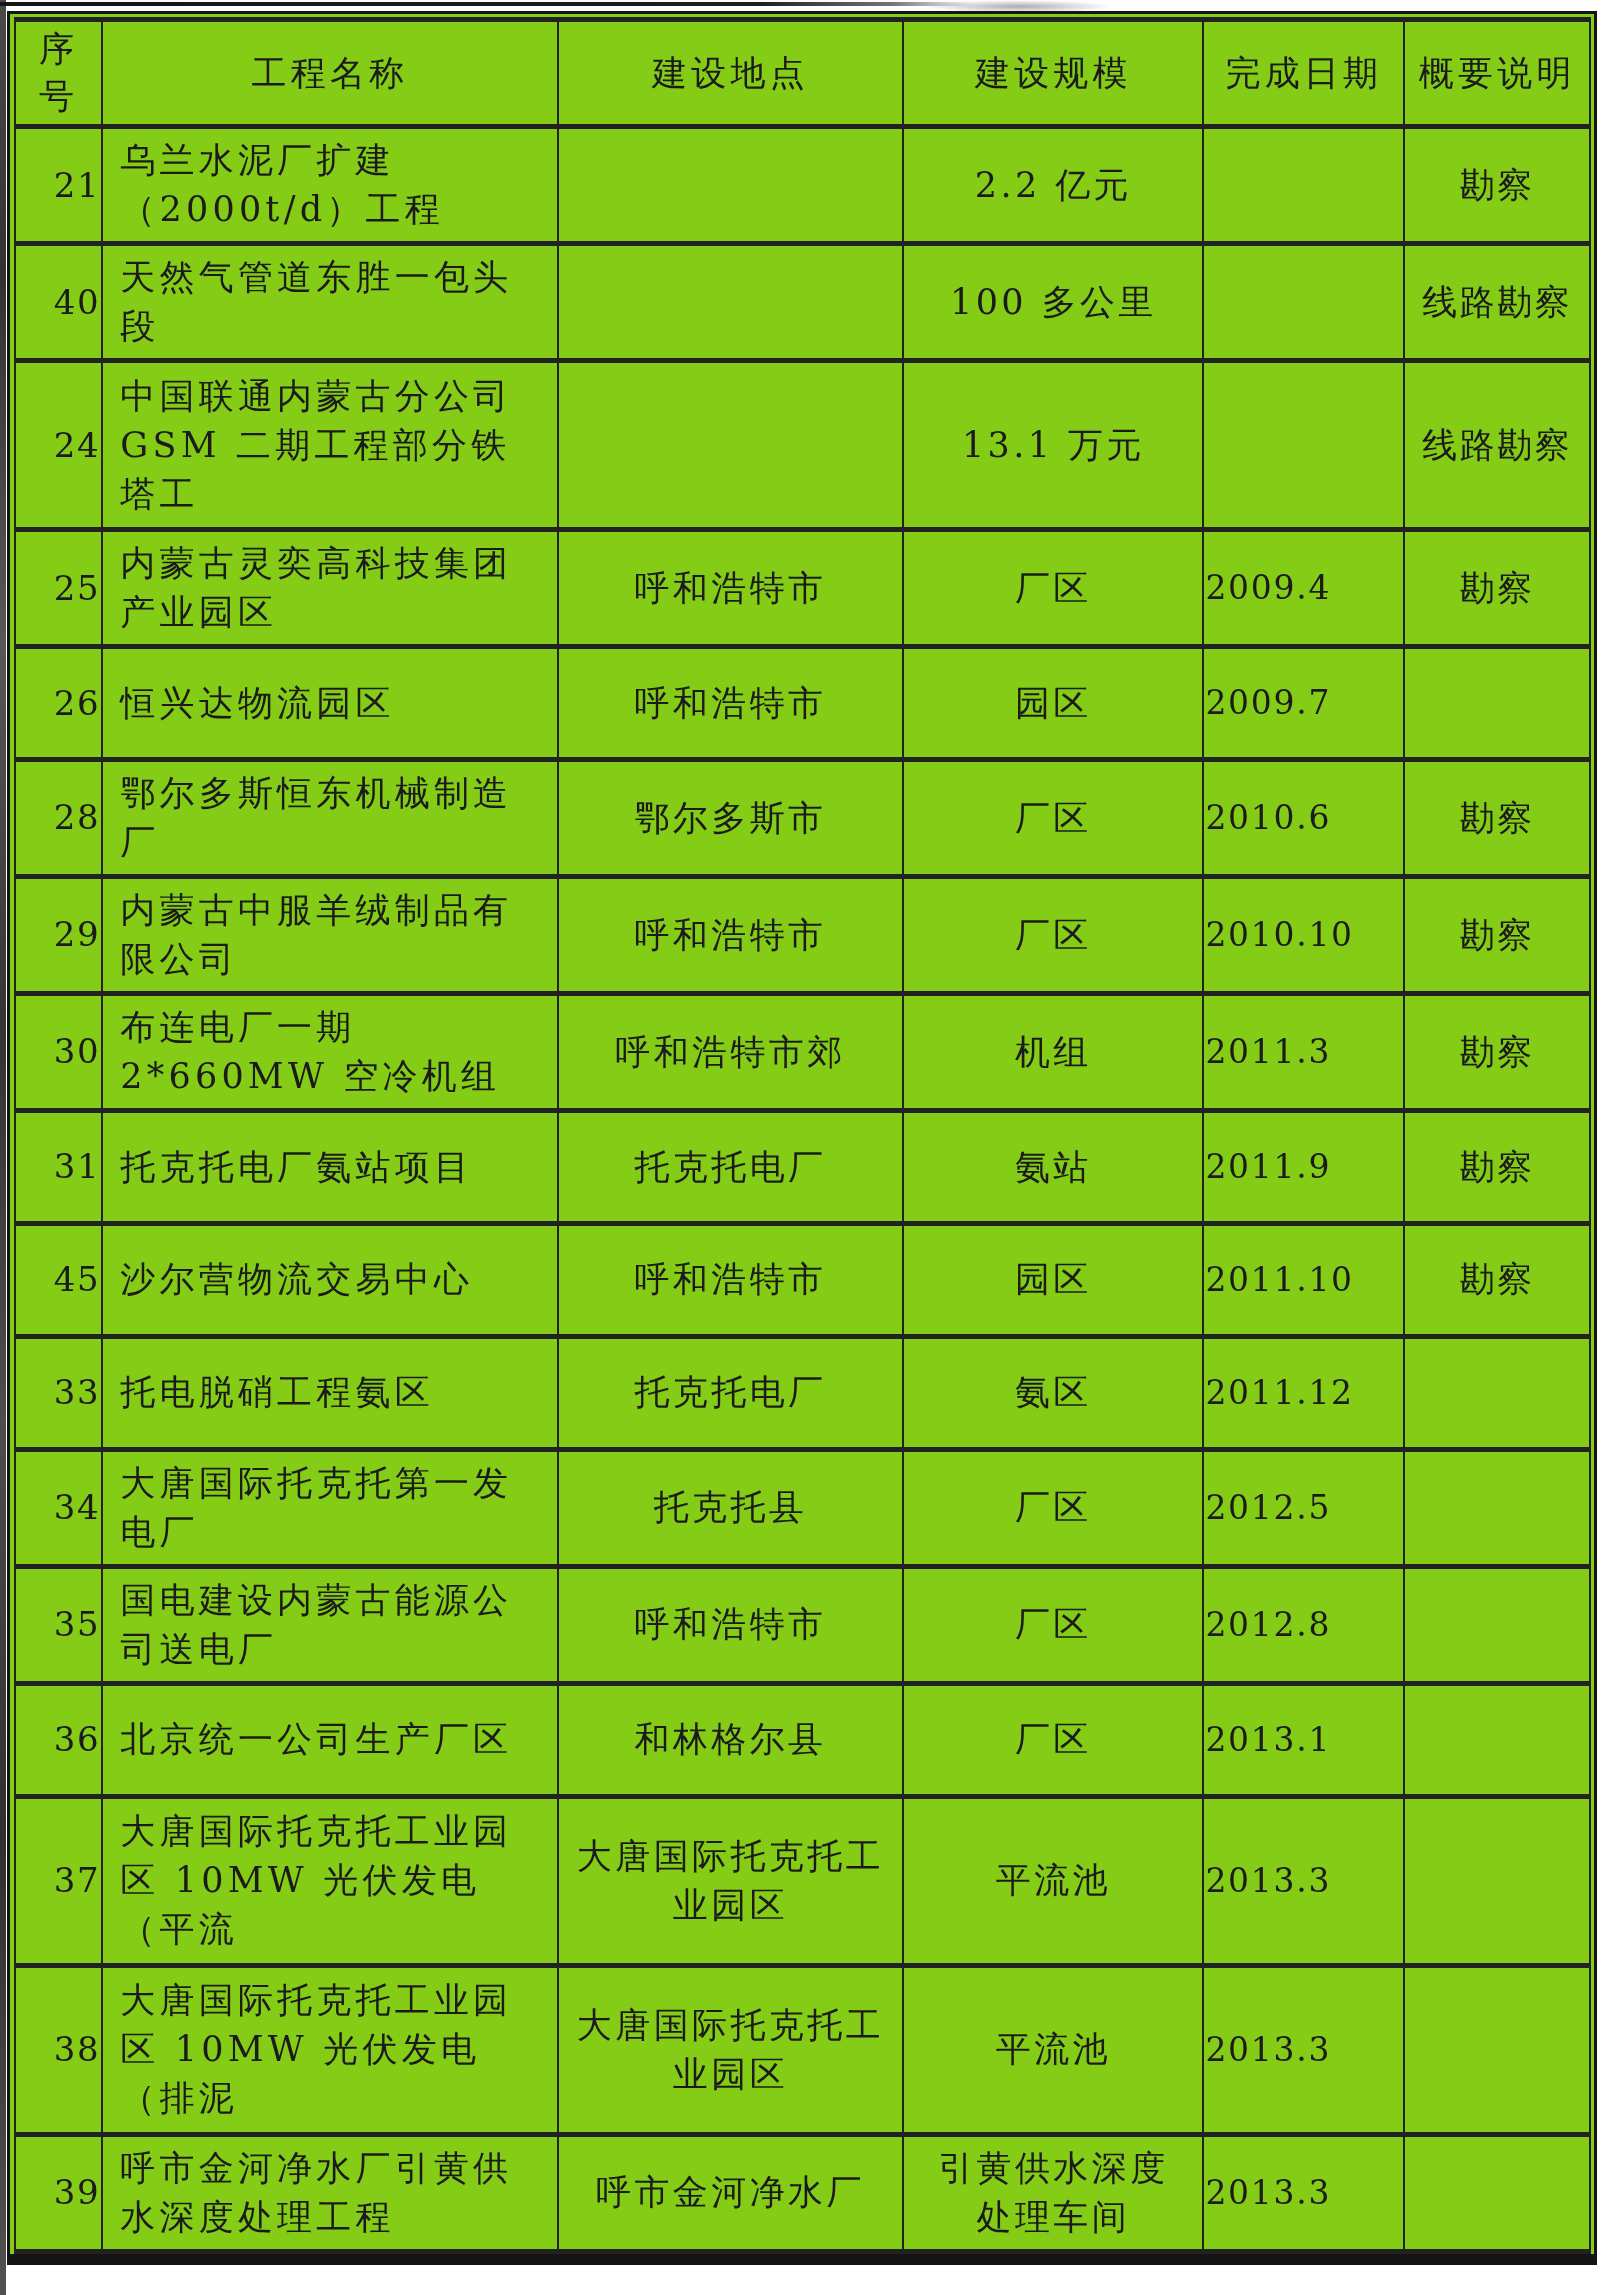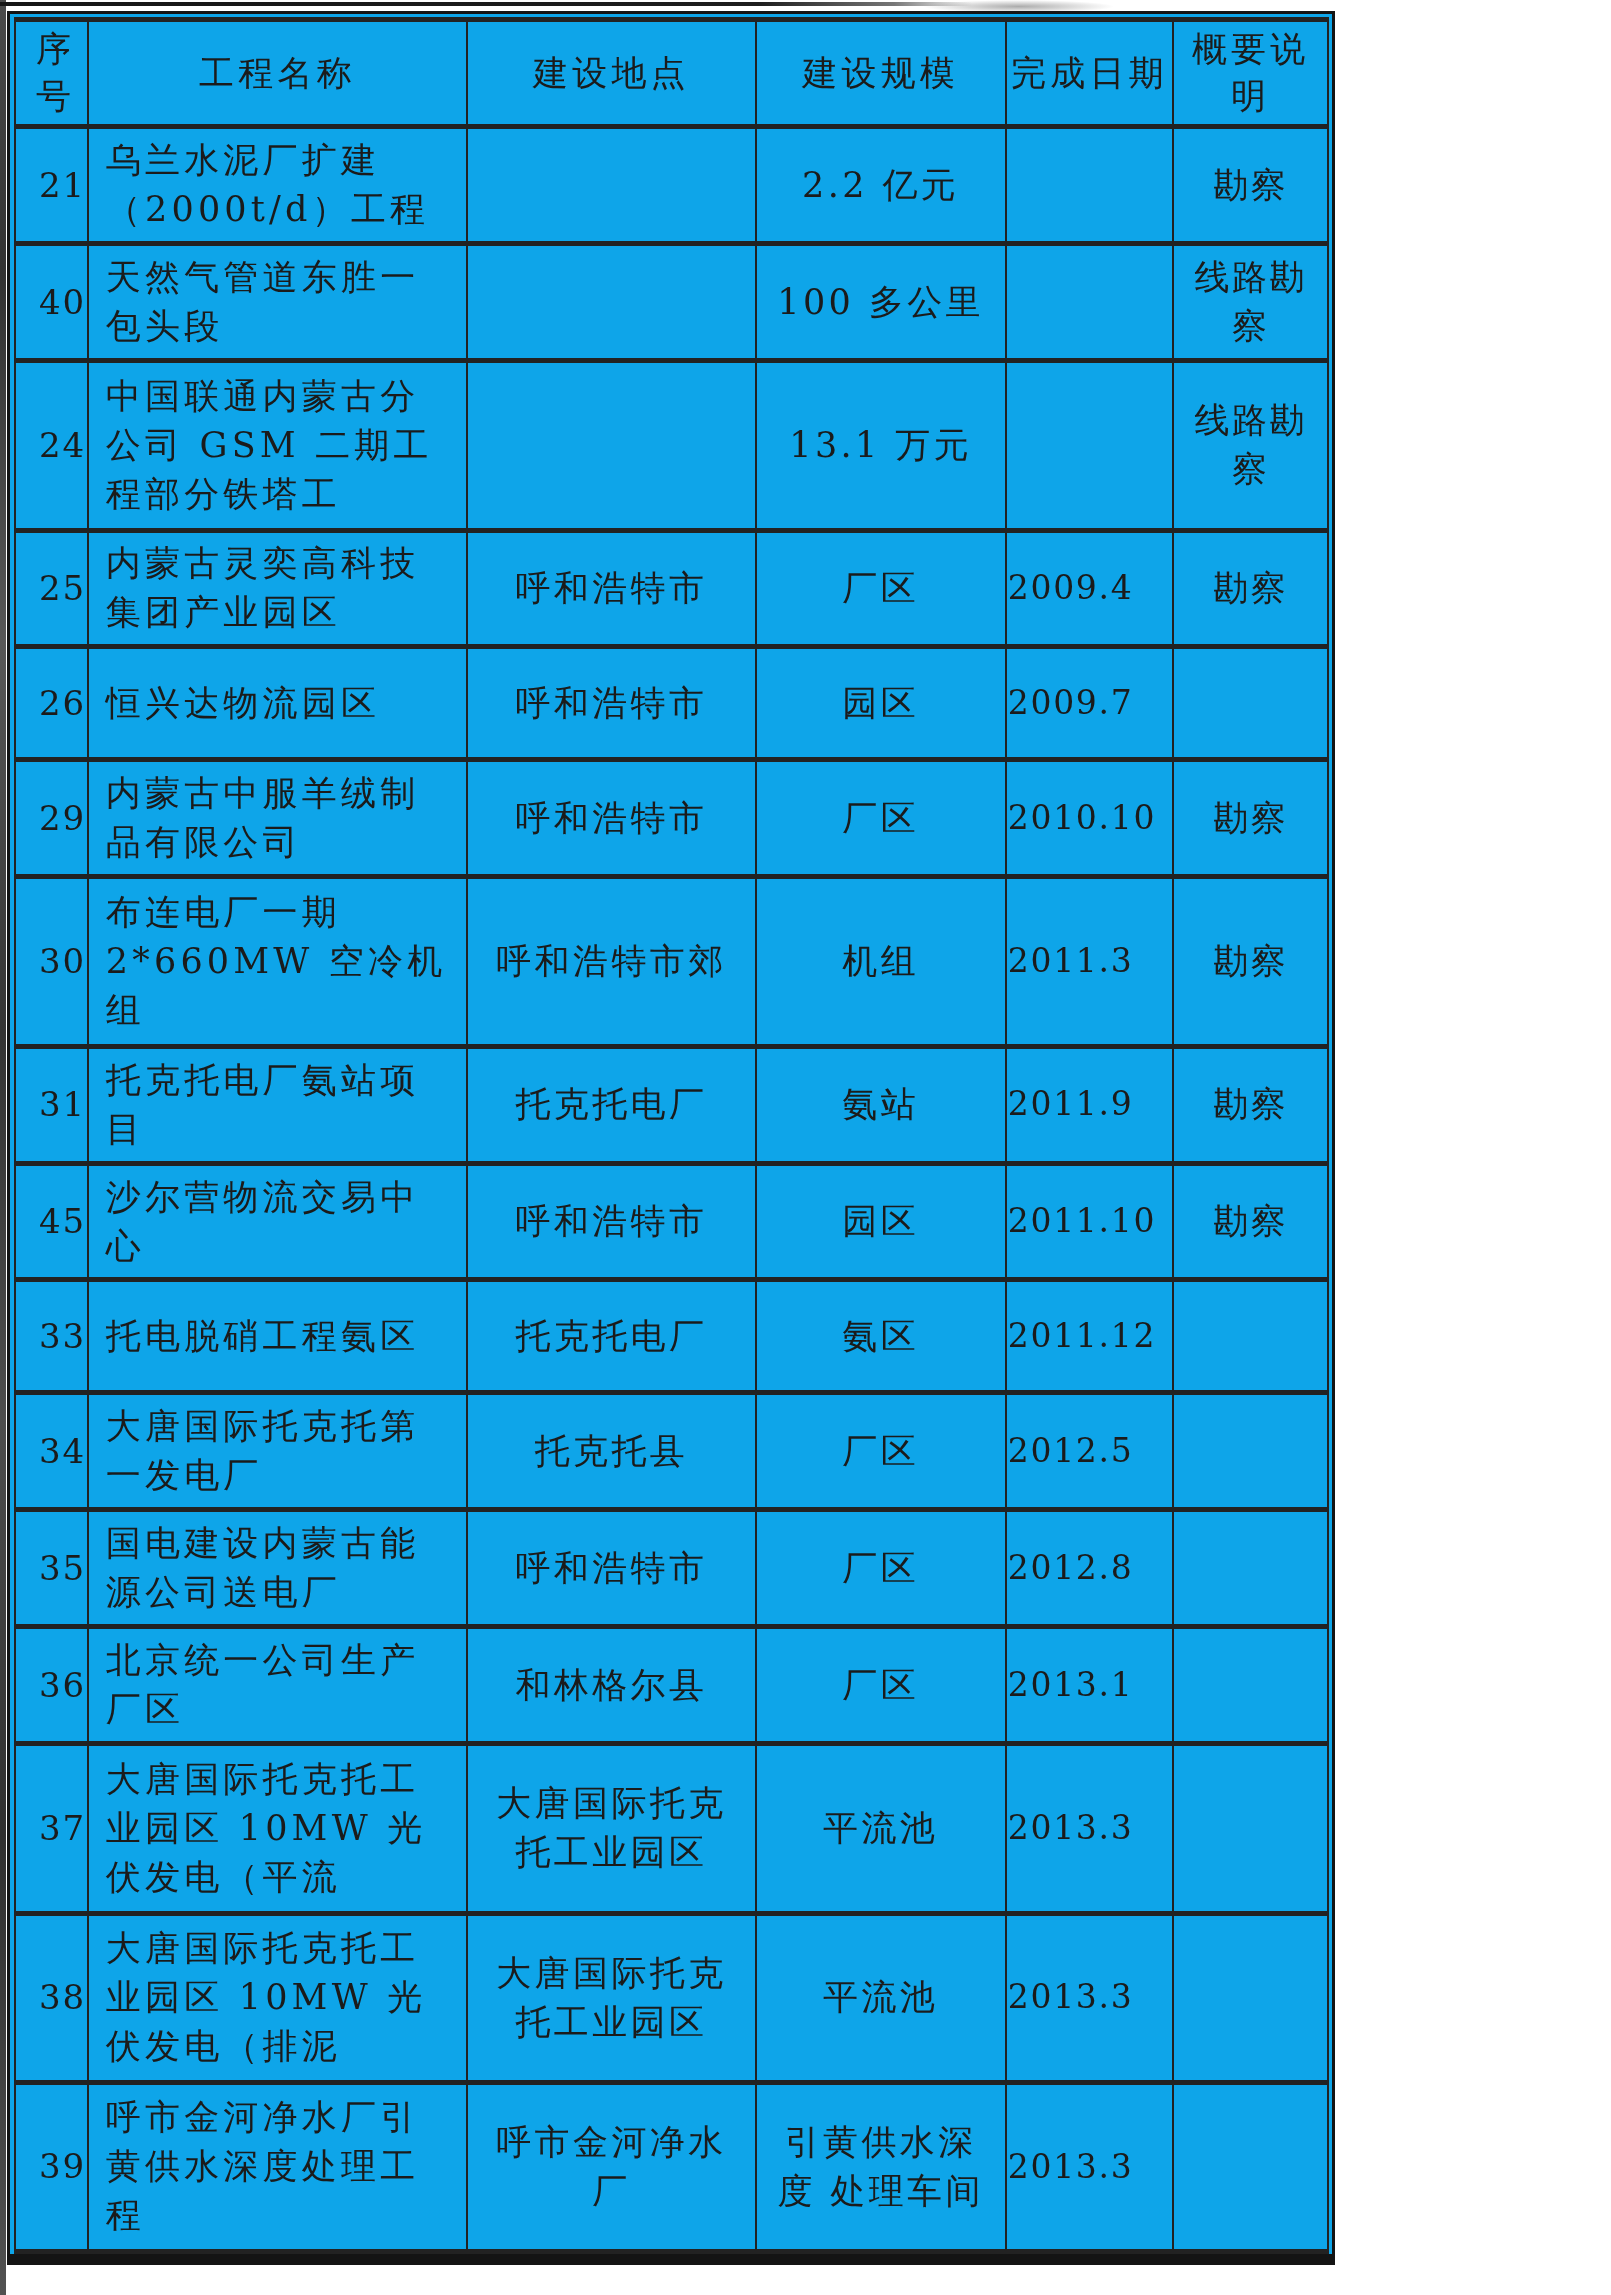--- a/index.html
+++ b/index.html
@@ -38,26 +38,26 @@
   .scan-smudge {
     position: absolute;
     left: 922px; top: 0;
     width: 193px; height: 13.4px;
     background: radial-gradient(ellipse at center, rgba(90,90,90,0.5), rgba(255,255,255,0) 70%);
   }
   
   .tbl-wrap {
     position: absolute;
     left: 6.7px; top: 11px;
-    width: 1328px; height: 2254px;
+    width: 1590px; height: 2254px;
     box-sizing: border-box;
     border: 3.4px solid #141414;
     border-bottom-width: 11px;
     padding: 3.4px 2.5px 0 4.2px;
-    background: #0ea5e9;
+    background: #84cc16;
   }
   table.doc-table {
     width: 100%;
     height: 100%;
     border-collapse: collapse;
     table-layout: fixed;
     border: 2.5px solid #1b1b1b;
   }
   th, td {
     border: 2.5px solid #222222;
@@ -184,20 +184,28 @@
     </tr>
           <tr>
       <td class="c-no">26</td>
       <td class="c-name">恒兴达物流园区</td>
       <td class="c-loc">呼和浩特市</td>
       <td class="c-scale">园区</td>
       <td class="c-date">2009.7</td>
       <td class="c-note"></td>
     </tr>
           <tr>
+      <td class="c-no">28</td>
+      <td class="c-name">鄂尔多斯恒东机械制造厂</td>
+      <td class="c-loc">鄂尔多斯市</td>
+      <td class="c-scale">厂区</td>
+      <td class="c-date">2010.6</td>
+      <td class="c-note">勘察</td>
+    </tr>
+          <tr>
       <td class="c-no">29</td>
       <td class="c-name">内蒙古中服羊绒制品有限公司</td>
       <td class="c-loc">呼和浩特市</td>
       <td class="c-scale">厂区</td>
       <td class="c-date">2010.10</td>
       <td class="c-note">勘察</td>
     </tr>
           <tr>
       <td class="c-no">30</td>
       <td class="c-name">布连电厂一期 2*660MW 空冷机组</td>

